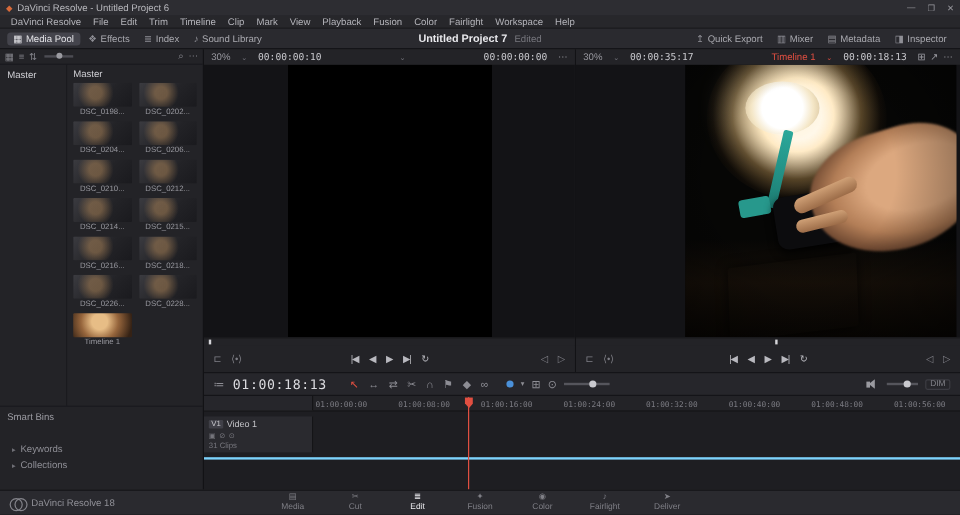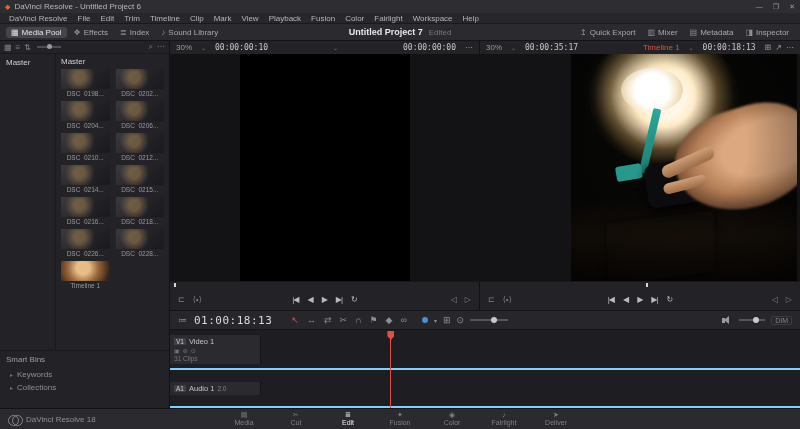--- a/index.html
+++ b/index.html
@@ -44,21 +44,21 @@
   .clip-area { flex:1; display:flex; flex-direction:column; min-width:0; }
   .grid-header { font-size:8px; color:#cfcfd4; padding:3px 5px 1px; }
   .clip-grid { flex:1; padding:2px 5px; display:grid; grid-template-columns:1fr 1fr; gap:4px 6px; align-content:start; overflow:hidden; }
   .mclip { display:flex; flex-direction:column; gap:1px; }
   .thumb { height:20px; border-radius:1px;
     background: radial-gradient(circle at 38% 42%, rgba(166,128,86,.55) 0 16%, rgba(166,128,86,0) 46%),
                 linear-gradient(135deg,#3b3b40,#232327 55%,#1a1a1e); }
   .thumb.warm { background: radial-gradient(circle at 45% 35%, #e7bd86 0 22%, #96653c 52%, #352215 90%); }
   .mclip-name { font-size:6.5px; color:#98989f; text-align:center; white-space:nowrap; overflow:hidden; }
   .smart-bins { margin-top:auto; border-top:1px solid #1a1a1e; padding:4px 6px 14px; flex:0 0 auto; }
-  .sb-title { font-size:8px; color:#9c9ca3; margin-bottom:4px; }
+  .sb-title { font-size:8px; color:#9c9ca3; margin-bottom:16px; }
   .sb-item { display:flex; align-items:center; gap:4px; padding:2px 0 2px 4px; font-size:8px; color:#8e8e95; }
   .sb-item .chev { font-size:6px; color:#6e6e75; }
 
   
   .right-col { flex:1; display:flex; flex-direction:column; min-width:0; }
   .viewers { flex:1; display:flex; min-height:0; }
   .viewer { display:flex; flex-direction:column; min-width:0; }
   .viewer.source { width:310px; flex:0 0 auto; border-right:1px solid #121215; }
   .viewer.timelinev { flex:1; }
   .viewer-top { height:13px; flex:0 0 auto; display:flex; align-items:center; gap:9px; padding:0 6px; font-size:8px; color:#9a9aa1; background:#232327; }
@@ -480,20 +480,34 @@
           </div>
           <div class="tl-audio">
             <span class="spk"></span>
             <span class="tl-slider" style="width:26px">
                 <i></i>
               </span>
             <span class="dim-label">DIM</span>
           </div>
         </div>
 
+        <div class="tl-ruler">
+          <div class="ruler-spacer"></div>
+          <div class="ruler-labels">
+
+          <span>01:00:00:00</span>
+              <span>01:00:08:00</span>
+              <span>01:00:16:00</span>
+              <span>01:00:24:00</span>
+              <span>01:00:32:00</span>
+              <span>01:00:40:00</span>
+              <span>01:00:48:00</span>
+              <span>01:00:56:00</span>
+            </div>
+        </div>
 
         <div class="tl-tracks">
 
           <div class="track video">
             <div class="track-head">
               <div class="th-row">
                 <span class="badge">V1</span>
                 <span class="tname">Video 1</span>
               </div>
               <div class="th-icons">
@@ -519,41 +533,20 @@
                 <div class="cut" style="left:52%"></div>
                 <div class="cut" style="left:62%"></div>
                 <div class="cut" style="left:71%"></div>
                 <div class="cut" style="left:80%"></div>
                 <span class="cliplabel" style="left:1%">DSC_...</span>
                 <span class="cliplabel" style="left:73%">DSC_0...</span>
               </div>
             </div>
           </div>
 
-          <div class="track audio">
-            <div class="track-head">
-              <div class="th-row">
-                <span class="badge">A1</span>
-                <span class="tname">Audio 1</span>
-                <span class="tfmt">2.0</span>
-              </div>
-            </div>
-            <div class="track-body">
-              <div class="aclip">
-                <div class="wave"></div>
-                <div class="cut" style="left:11%"></div>
-                <div class="cut" style="left:26%"></div>
-                <div class="cut" style="left:41%"></div>
-                <div class="cut" style="left:52%"></div>
-                <div class="cut" style="left:62%"></div>
-                <div class="cut" style="left:71%"></div>
-                <div class="cut" style="left:80%"></div>
-              </div>
-            </div>
-          </div>
         </div>
 
         <div class="tl-overlay">
           <div class="playhead"></div>
           <div class="ph-head"></div>
         </div>
       </div>
     </div>
   </div>
 

